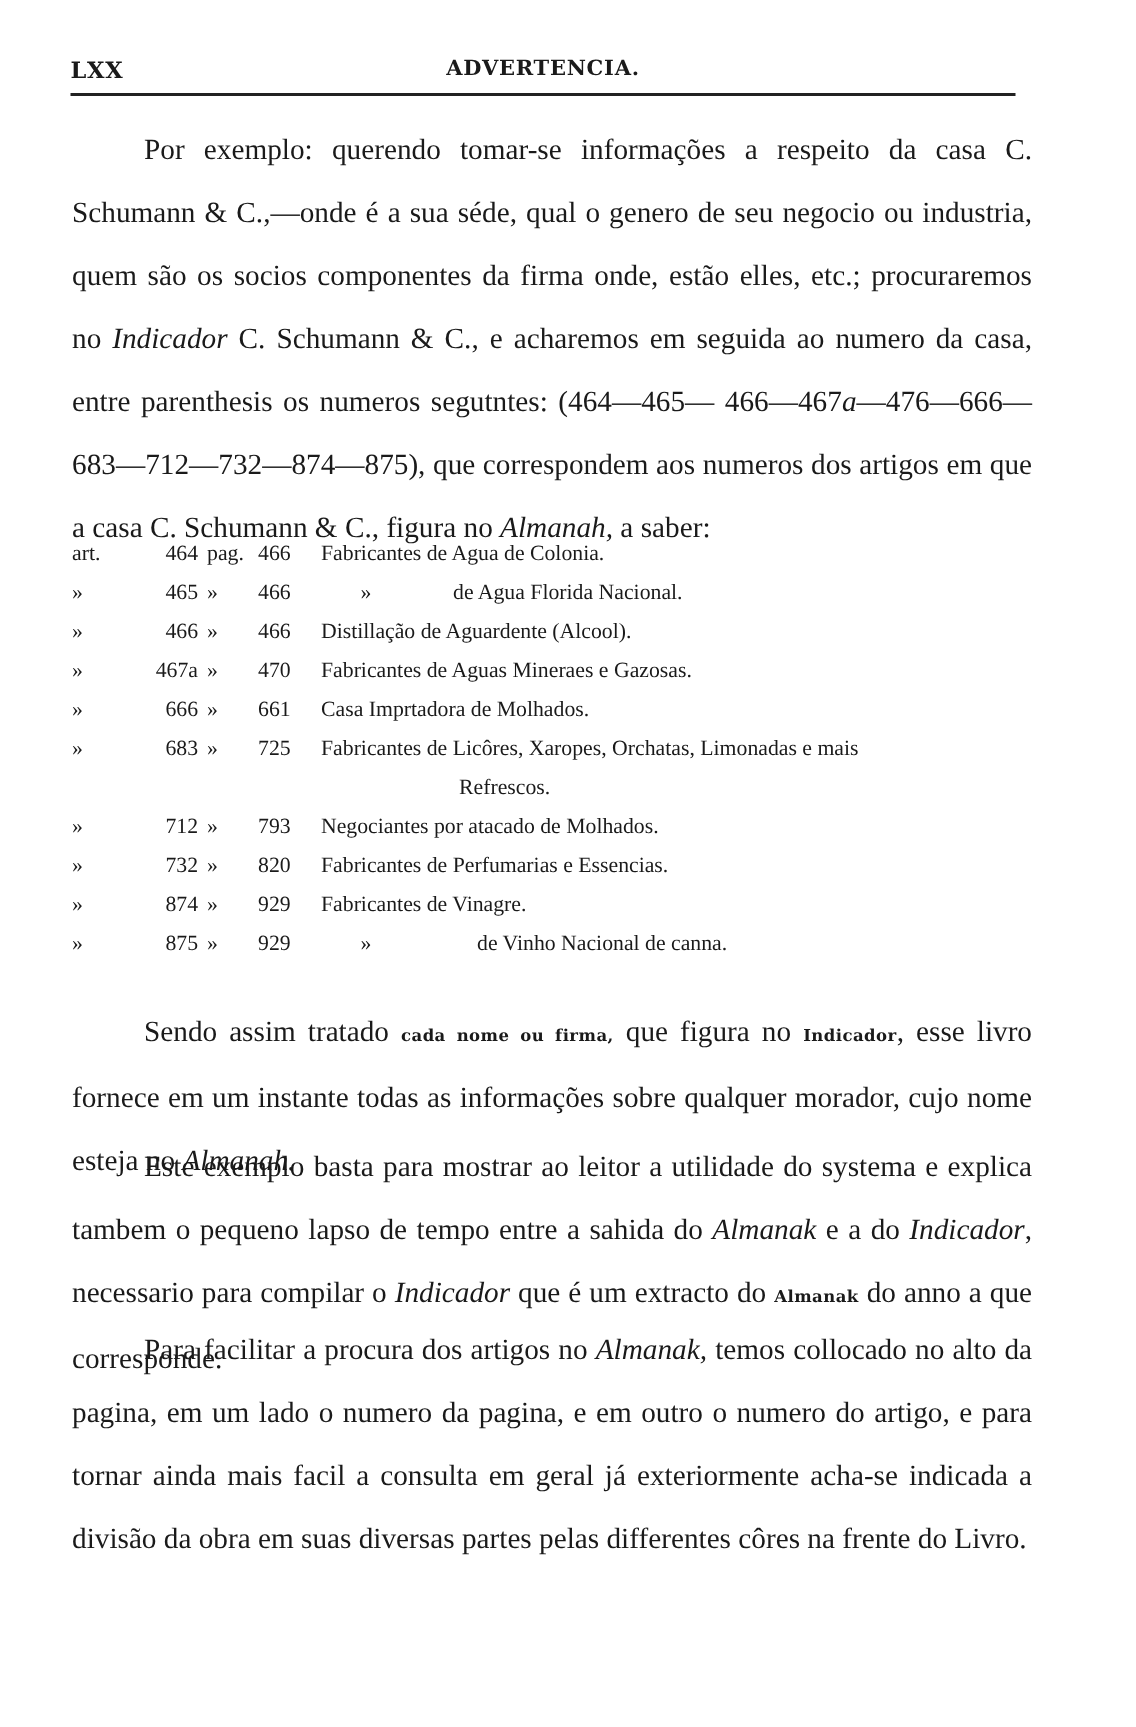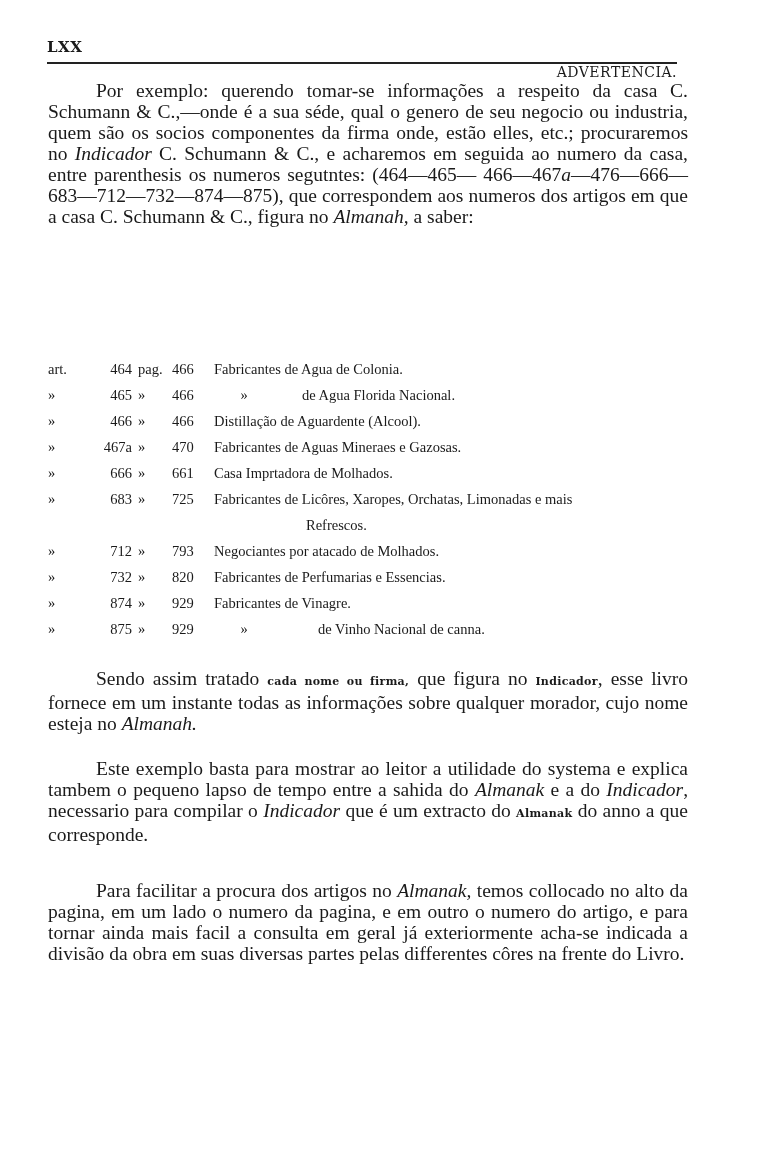--- a/index.html
+++ b/index.html
@@ -9,30 +9,30 @@
     color: #1a1a1a;
   }
   .header {
     position: absolute; left: 47px; top: 38px; width: 630px; height: 22px;
   }
   .header .pgnum {
     position: absolute; left: 0; top: 0;
     font-family: "DejaVu Serif", serif; font-weight: bold; font-size: 15px; letter-spacing: 0.5px;
   }
   .header .running {
-    position: absolute; left: 0; right: 0; top: 0; text-align: right;
-    font-family: "DejaVu Serif", serif; font-weight: normal; font-size: 14px; letter-spacing: 0.5px; margin-top: 26px;
+    position: absolute; left: 0; right: 0; top: 0; text-align: center;
+    font-family: "DejaVu Serif", serif; font-weight: bold; font-size: 14px; letter-spacing: 0.5px;
   }
   .rule {
     position: absolute; left: 47px; top: 62px; width: 630px; height: 0;
     border-top: 2px solid #222;
   }
   .para {
     position: absolute; left: 48px; width: 640px;
-    font-size: 19.5px; line-height: 21px; text-align: justify; margin: 0;
+    font-size: 19.5px; line-height: 42px; text-align: justify; margin: 0;
     text-align-last: left;
   }
   .para .indent { display: inline-block; width: 48px; }
   .para i { font-style: italic; }
   .para b.heavy { font-family: "DejaVu Serif", serif; font-weight: bold; font-size: 11px; letter-spacing: 0.3px; }
   #p1 { top: 80px; }
   #p2 { top: 668px; }
   #p3 { top: 758px; }
   #p4 { top: 880px; }
 

